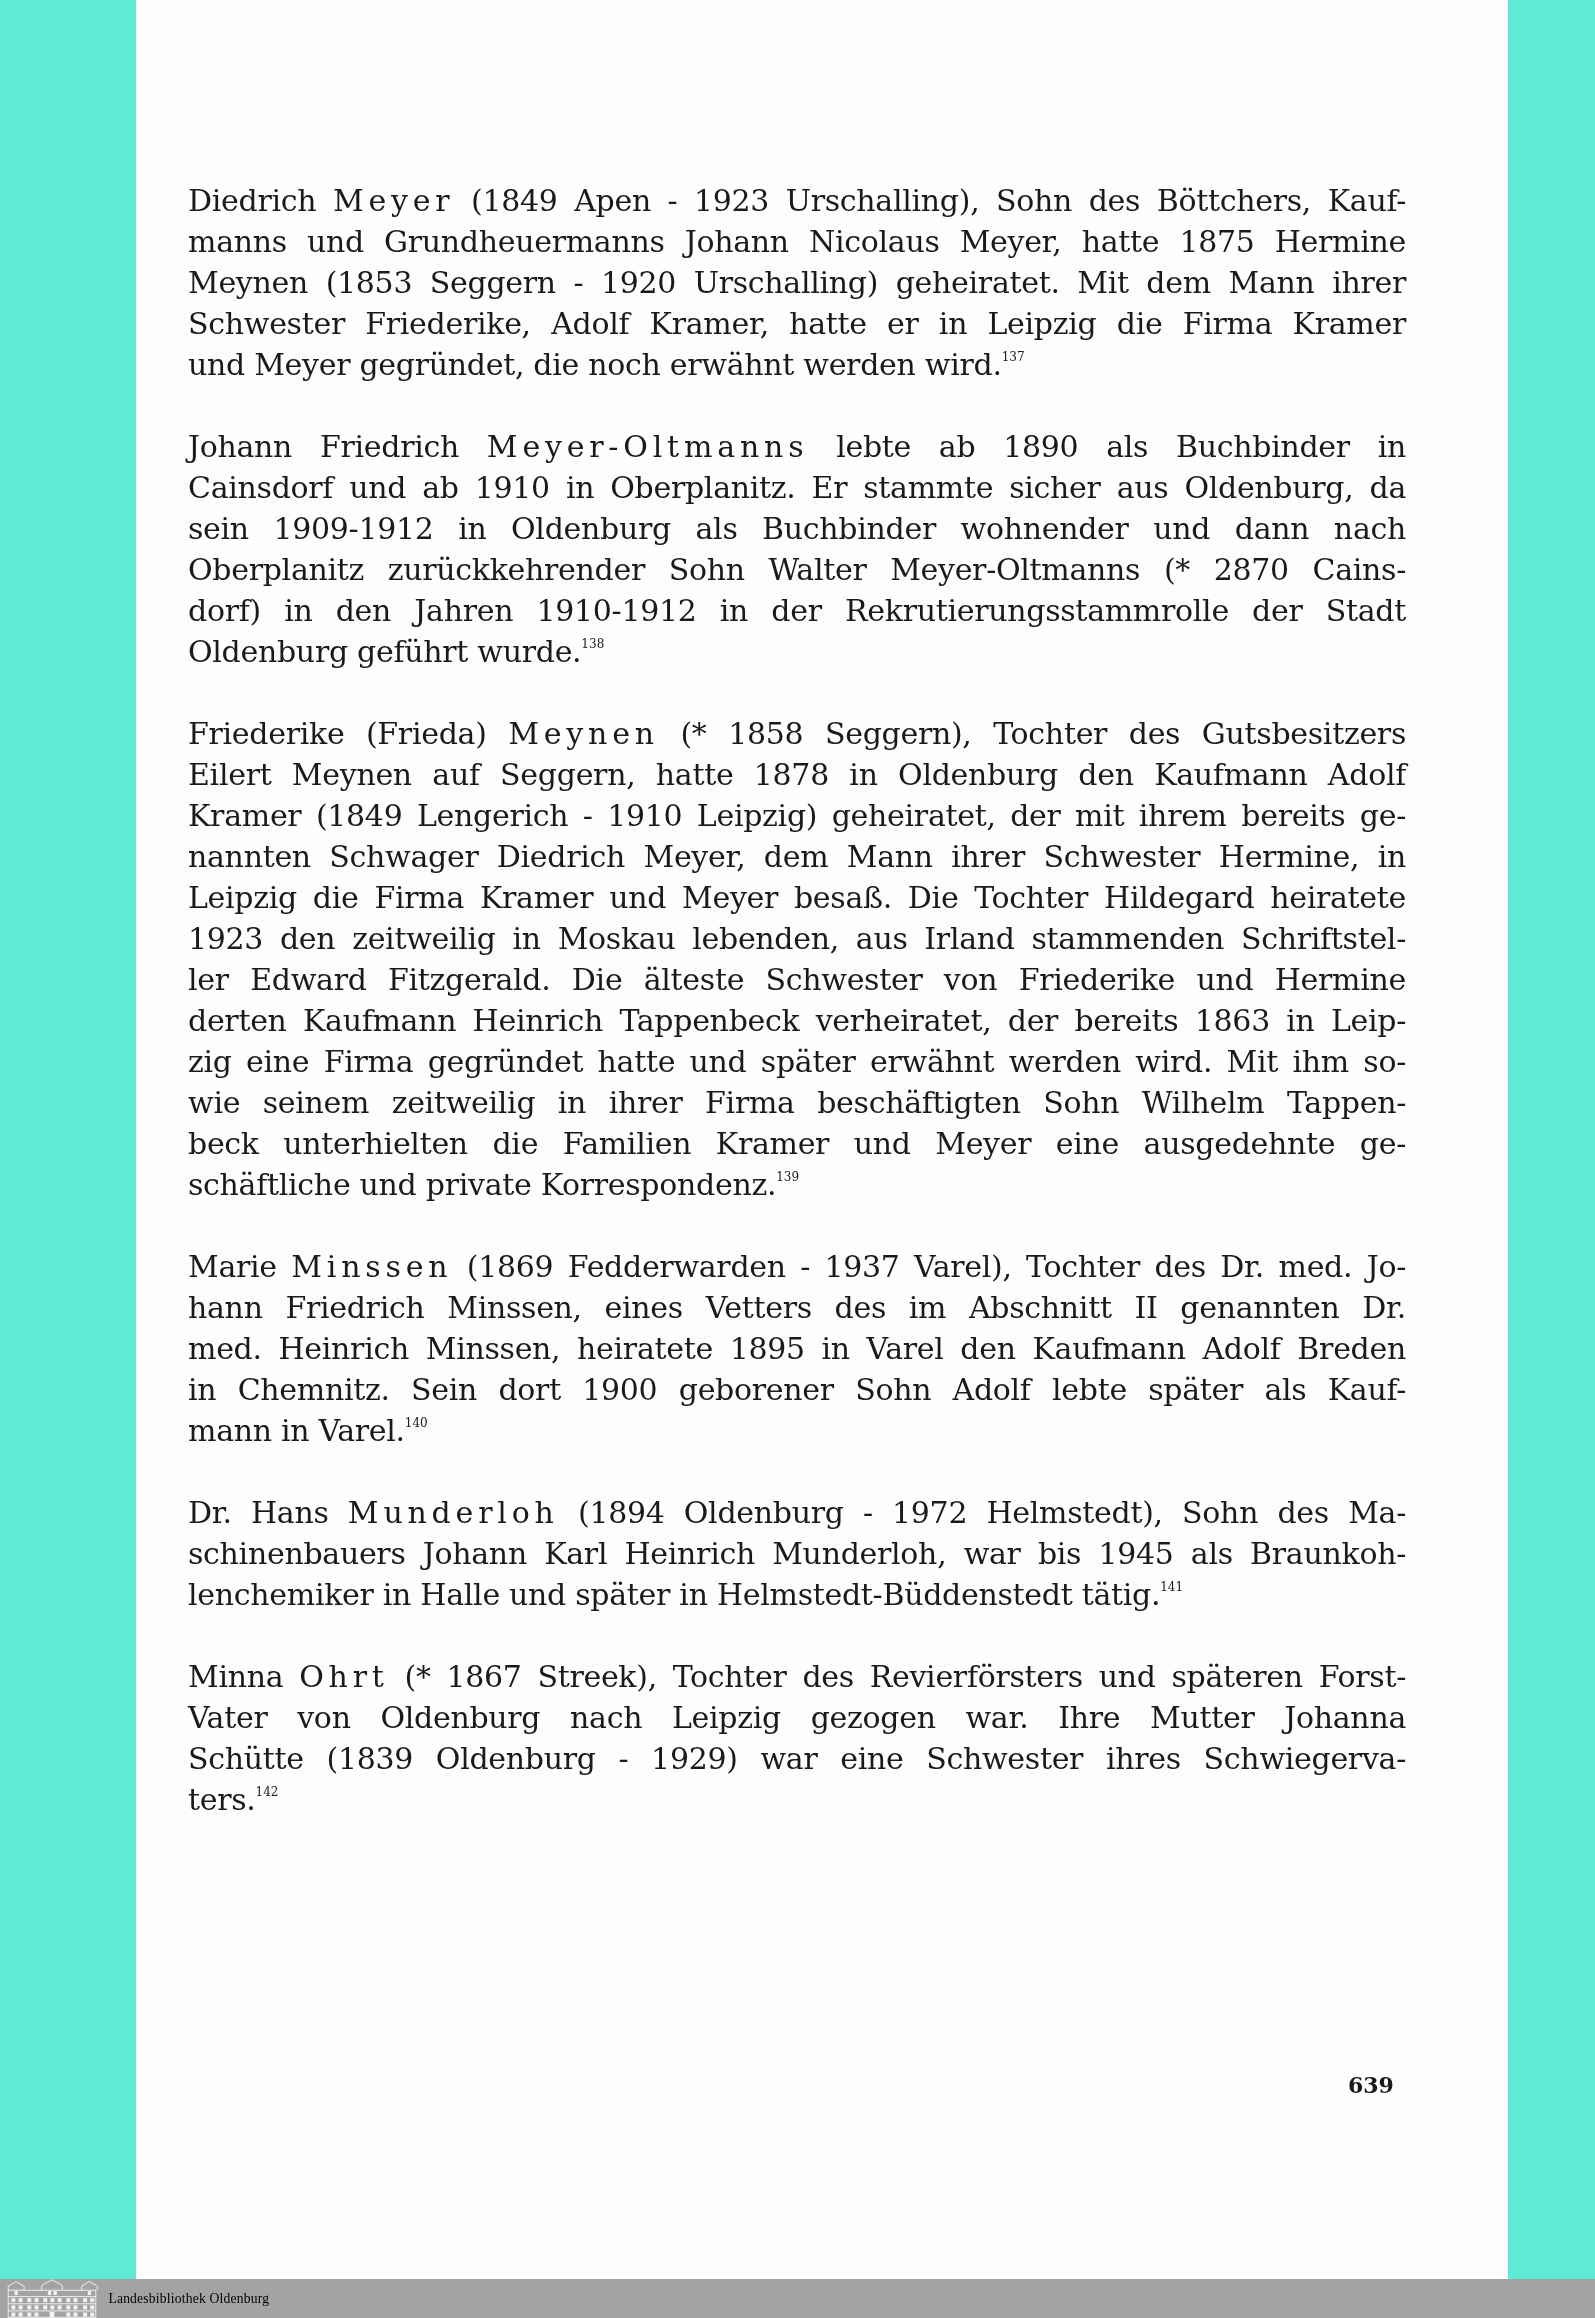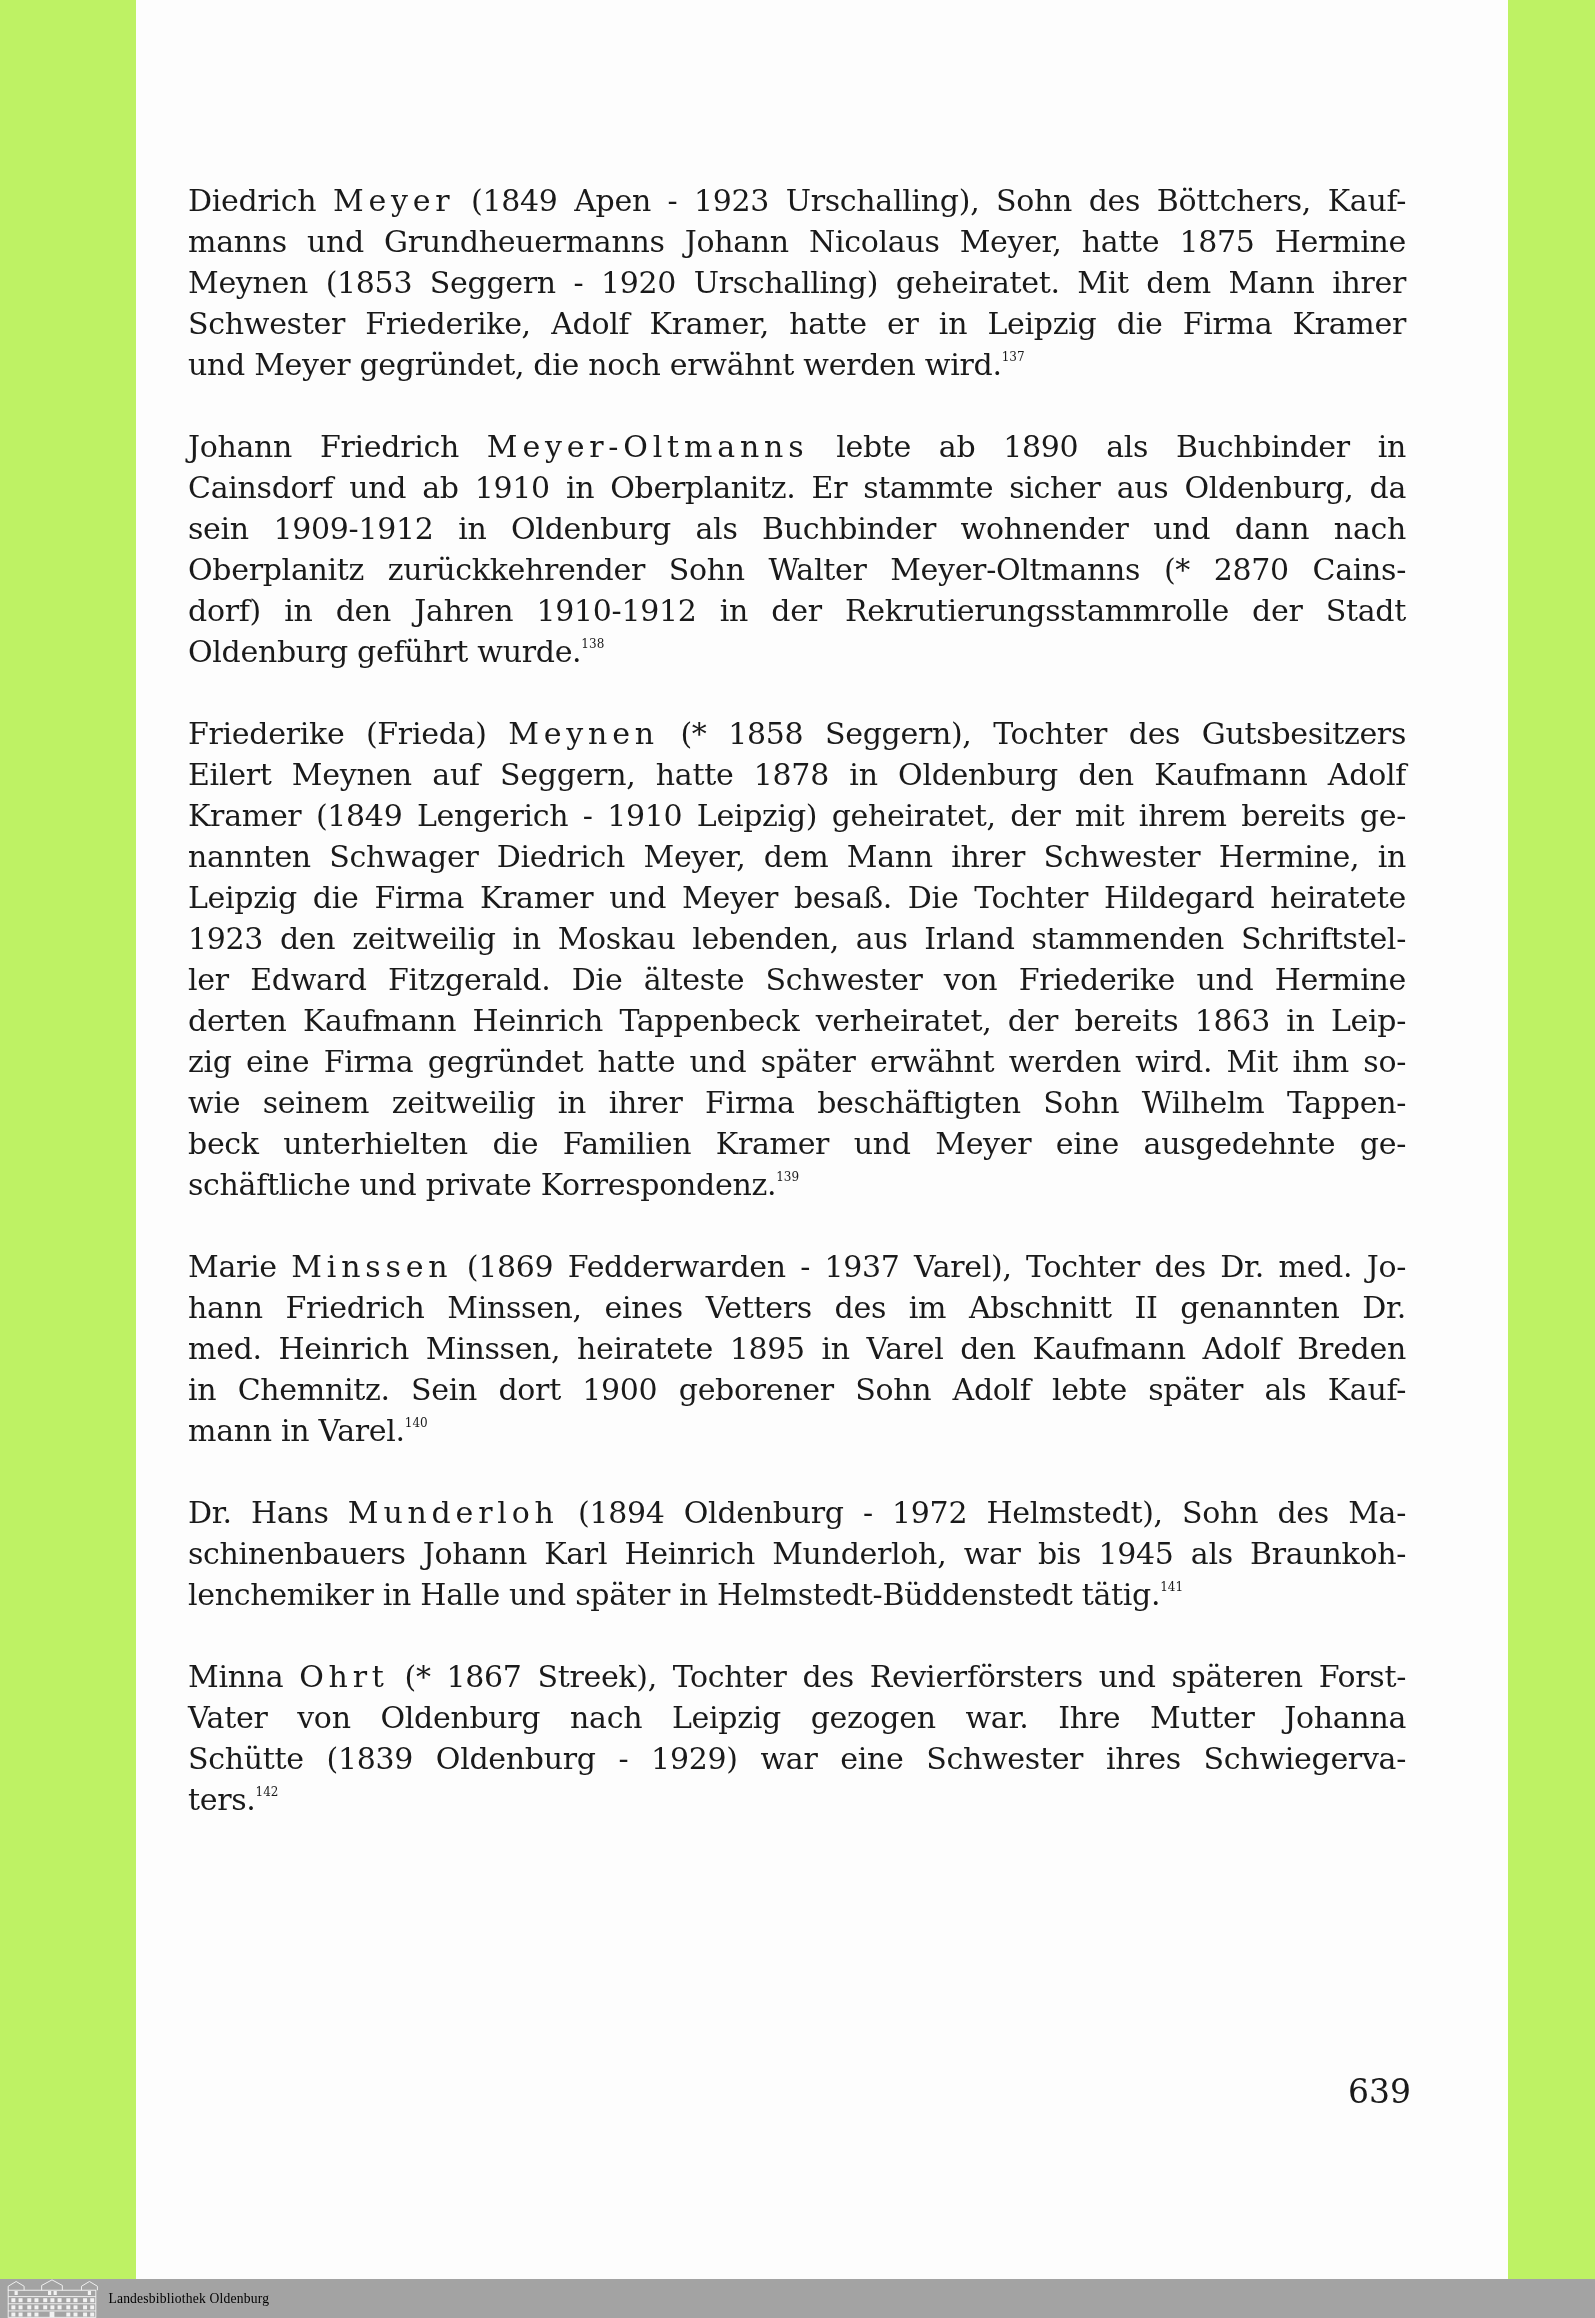--- a/index.html
+++ b/index.html
@@ -14,21 +14,21 @@
       overflow: hidden;
       font-family: "DejaVu Serif", "Liberation Serif", serif;
       color: #1a1a1a;
     }
     .page {
       position: absolute;
       left: 0;
       top: 0;
       width: 1595px;
       height: 2279px;
-      background: #bef264;
+      background: #5eead4;
     }
     .page-inner-shade {
       position: absolute;
       left: 136px;
       top: 0;
       width: 1372px;
       height: 2279px;
       background: #fdfdfd;
     }
     .text-block {
@@ -64,22 +64,23 @@
       line-height: 0;
       position: relative;
       top: -3.2px;
       vertical-align: super;
       letter-spacing: 0;
     }
     .page-number {
       position: absolute;
       left: 1348px;
       top: 2072px;
-      font-size: 33px;
+      font-size: 22px;
       letter-spacing: 0;
+      font-weight: bold;
     }
     .footer {
       position: absolute;
       left: 0;
       top: 2279px;
       width: 1595px;
       height: 40px;
       background: #a3a3a3;
       display: flex;
       align-items: center;

